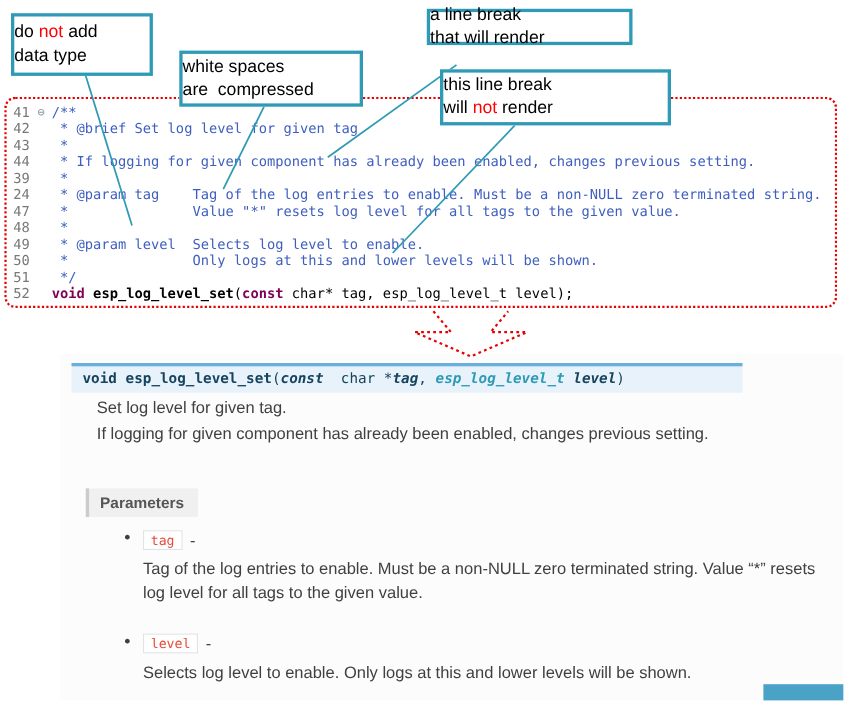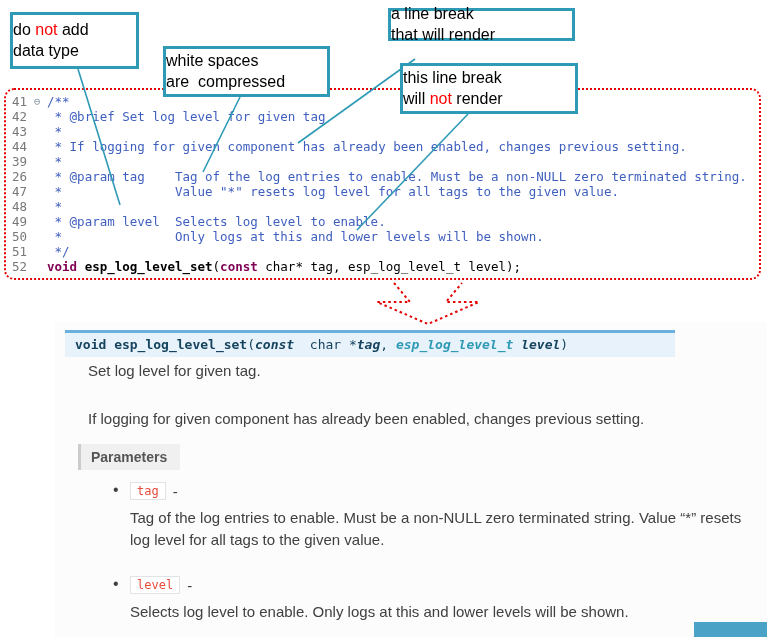--- a/index.html
+++ b/index.html
@@ -23,21 +23,21 @@
 
   
   .callout { position:absolute; background:#fff; border:3px solid #2e9ab5;
     display:flex; flex-direction:column; justify-content:center; align-items:flex-start;
     text-align:center; font-size:16px; color:#000; line-height:1.3; z-index:5; }
   .callout .cl-line { white-space:pre; }
   .red { color:#ff0000; }
   .c1 { left:10px;  top:12px; width:129px; height:57px; }
   .c2 { left:163px; top:46px; width:167px; height:51px; }
   .c3 { left:388px; top:8px;  width:187px; height:33px; }
-  .c4 { left:400px; top:63px; width:178px; height:51px; }
+  .c4 { left:400px; top:63px; width:210px; height:51px; }
 
   
   .overlay { position:absolute; left:0; top:0; width:767px; height:637px;
     pointer-events:none; z-index:4; }
 
   
   .docs { position:absolute; left:55px; top:322px; width:712px; height:315px;
     background:#fcfcfc; color:#404040; z-index:1; }
   .sig { position:absolute; left:10px; top:8px; width:610px;
     background:#e7f2fa; border-top:3px solid #6ab0de;
@@ -45,21 +45,21 @@
     font-family:"DejaVu Sans Mono","Liberation Mono",monospace; font-size:13px; color:#16435e; white-space:pre; }
   .sig-kw   { font-weight:bold; }
   .sig-name { font-weight:bold; }
   .sig-plain{ }
   .sig-const{ font-weight:bold; font-style:italic; }
   .sig-type { color:#2e9ab5; font-style:italic; font-weight:bold; }
   .sig-param{ font-style:italic; font-weight:bold; }
 
   .body-text { position:absolute; left:33px; font-size:15px; color:#404040; }
   .brief { top:40px; }
-  .desc  { top:88px; }
+  .desc  { top:64px; }
 
   .params-label { position:absolute; left:23px; top:122px; display:inline-block;
     background:#f0f0f0; border-left:3px solid #cccccc;
     padding:5px 13px 5px 10px; font-weight:bold; color:#555555; font-size:14px; }
 
   .params-list { position:absolute; left:75px; top:158px; list-style:none; width:622px; }
   .params-list li { position:relative; margin-bottom:23px; }
   .params-list li::before { content:"•"; position:absolute; left:-17px; top:1px;
     font-size:16px; color:#404040; }
   .param-head { display:flex; align-items:center; gap:7px; height:22px; }
@@ -76,21 +76,21 @@
 
 <div class="stage">
 
   <div class="code-block">
     <div>
         <div class="code-line"><span class="gutter-num">41</span><span class="gutter-fold">⊖</span><span class="code-text"><span class="tok-comment">/**</span></span></div>
         <div class="code-line"><span class="gutter-num">42</span><span class="gutter-fold"></span><span class="code-text"><span class="tok-comment"> * @brief Set log level for given tag</span></span></div>
         <div class="code-line"><span class="gutter-num">43</span><span class="gutter-fold"></span><span class="code-text"><span class="tok-comment"> *</span></span></div>
         <div class="code-line"><span class="gutter-num">44</span><span class="gutter-fold"></span><span class="code-text"><span class="tok-comment"> * If logging for given component has already been enabled, changes previous setting.</span></span></div>
         <div class="code-line"><span class="gutter-num">39</span><span class="gutter-fold"></span><span class="code-text"><span class="tok-comment"> *</span></span></div>
-        <div class="code-line"><span class="gutter-num">26</span><span class="gutter-fold"></span><span class="code-text"><span class="tok-comment"> * @param tag    Tag of the log entries to enable. Must be a non-NULL zero terminated string.</span></span></div>
+        <div class="code-line"><span class="gutter-num">24</span><span class="gutter-fold"></span><span class="code-text"><span class="tok-comment"> * @param tag    Tag of the log entries to enable. Must be a non-NULL zero terminated string.</span></span></div>
         <div class="code-line"><span class="gutter-num">47</span><span class="gutter-fold"></span><span class="code-text"><span class="tok-comment"> *               Value "*" resets log level for all tags to the given value.</span></span></div>
         <div class="code-line"><span class="gutter-num">48</span><span class="gutter-fold"></span><span class="code-text"><span class="tok-comment"> *</span></span></div>
         <div class="code-line"><span class="gutter-num">49</span><span class="gutter-fold"></span><span class="code-text"><span class="tok-comment"> * @param level  Selects log level to enable.</span></span></div>
         <div class="code-line"><span class="gutter-num">50</span><span class="gutter-fold"></span><span class="code-text"><span class="tok-comment"> *               Only logs at this and lower levels will be shown.</span></span></div>
         <div class="code-line"><span class="gutter-num">51</span><span class="gutter-fold"></span><span class="code-text"><span class="tok-comment"> */</span></span></div>
         <div class="code-line"><span class="gutter-num">52</span><span class="gutter-fold"></span><span class="code-text"><span class="tok-kw">void </span><span class="tok-fn">esp_log_level_set</span><span class="tok-plain">(</span><span class="tok-kw">const</span><span class="tok-plain"> char* tag, esp_log_level_t level);</span></span></div>
       </div>
   </div>
 
   <div class="callout c1">

